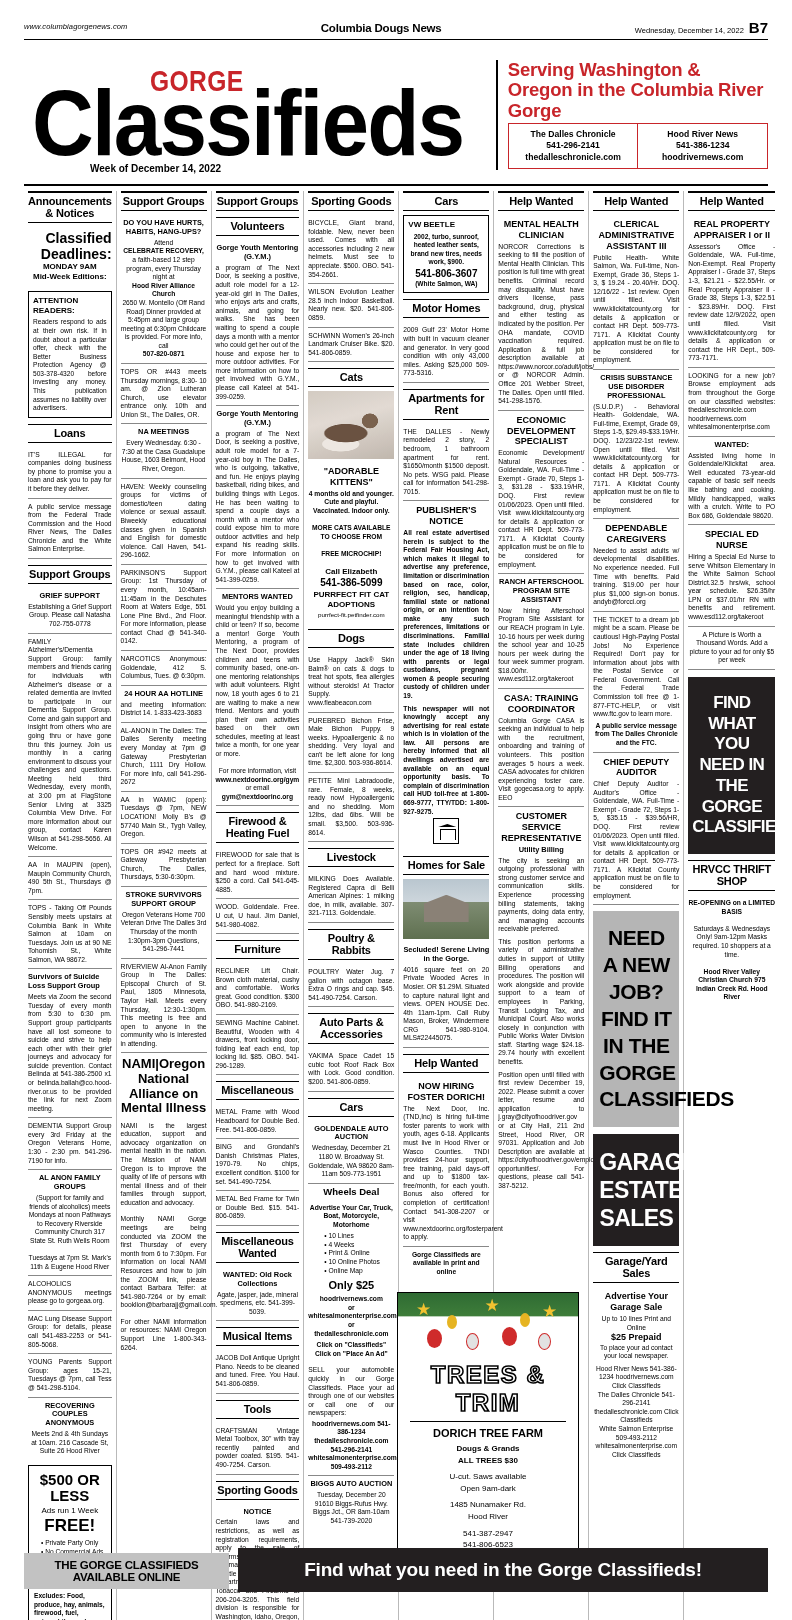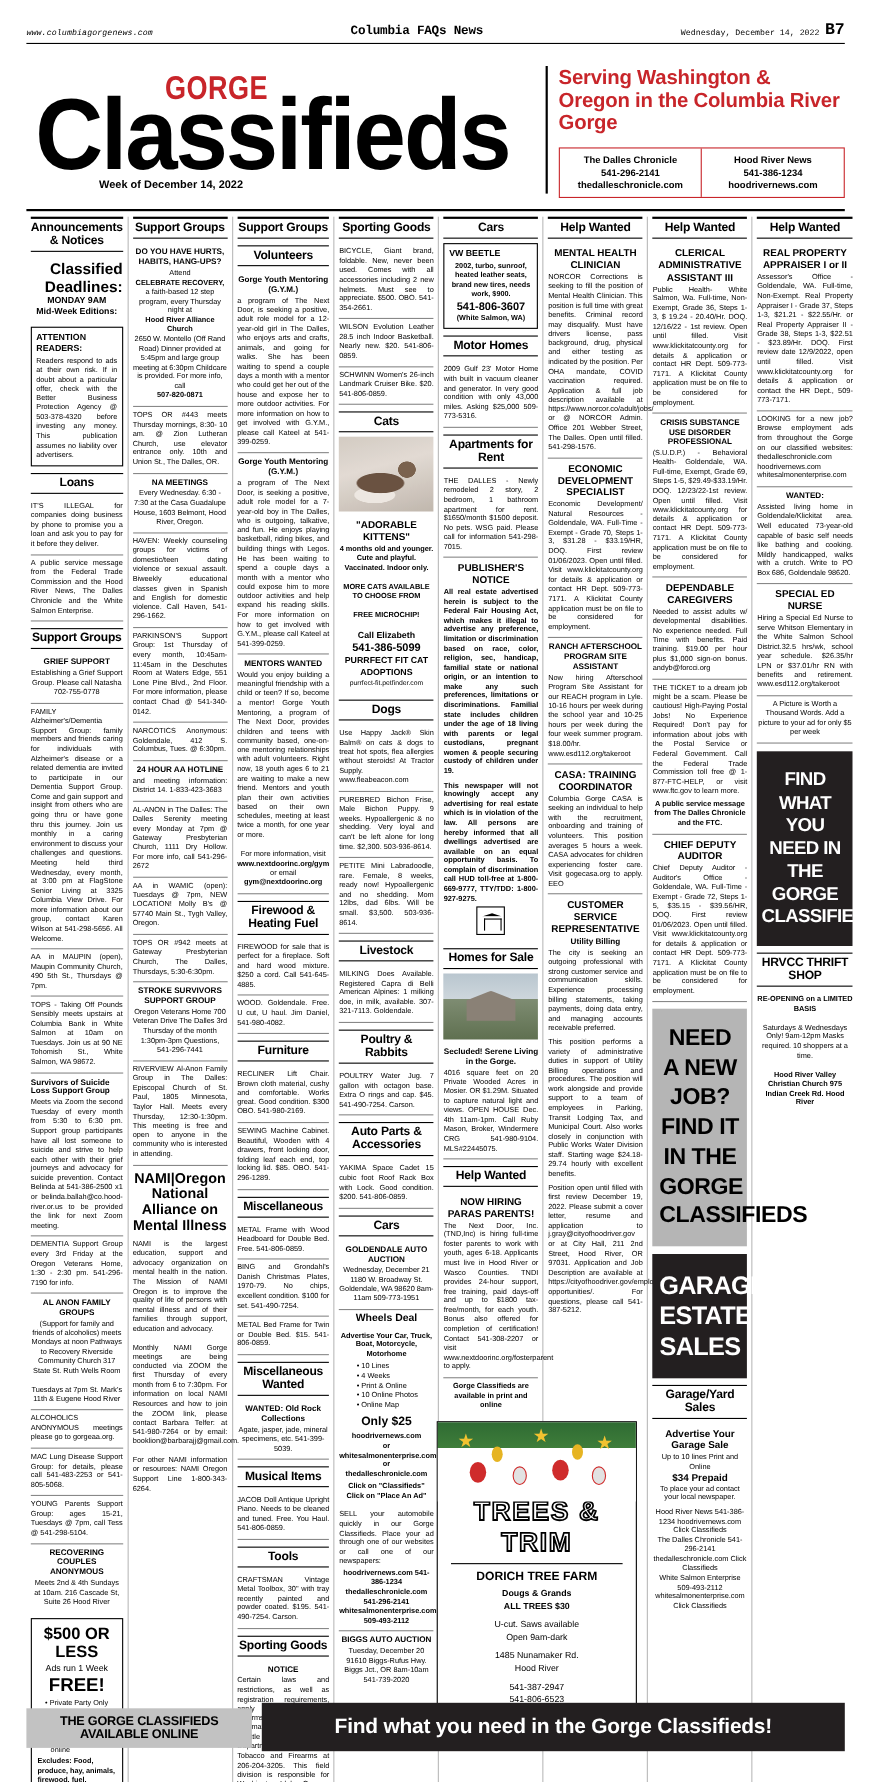--- a/index.html
+++ b/index.html
@@ -7,43 +7,43 @@
   body {
     width:792px; height:1620px;
     background:#ffffff;
     font-family:"Liberation Sans", sans-serif;
     color:#000;
     -webkit-font-smoothing:antialiased;
   }
   .page { position:relative; width:792px; height:1620px; padding:0 24px; }
 
   
-  .runhead { display:flex; align-items:flex-end; justify-content:space-between;
-             padding:22px 0 4px 0; border-bottom:1.5px solid #000;font-family:Liberation Mono, monospace; }
+  .runhead { display:flex; align-items:flex-start; justify-content:space-between;
+             padding:22px 0 4px 0; border-bottom:1.5px solid #000; }
   .runhead .url { font-size:7.5px; font-style:italic; letter-spacing:.1px; }
   .runhead .paper { font-size:11.5px; font-weight:bold; letter-spacing:-.2px; }
   .runhead .right { font-size:7.5px; display:flex; align-items:flex-end; gap:5px; }
   .runhead .pageno { font-size:15px; font-weight:bold; line-height:.85; }
 
   
   .masthead { display:flex; margin-top:16px; border:none; align-items:stretch; }
   .mast-left { flex:0 0 448px; position:relative; padding-left:8px; }
   .gorge-word { position:absolute; left:126px; top:8px; color:#c8252a;
                 font-family:"Liberation Sans", sans-serif; font-weight:bold;
                 font-size:30px; letter-spacing:.5px;
                 transform:scaleX(.82); transform-origin:left center; }
   .classifieds-word { font-weight:bold; font-size:92px; line-height:.95;
                       letter-spacing:-2px; margin-top:24px;
                       transform:scaleX(.93); transform-origin:left center; }
   .weekof { font-size:10px; font-weight:bold; margin-top:-4px; padding-left:58px; }
   .mast-rule { width:2px; background:#000; margin:4px 10px 4px 0; }
   .mast-right { flex:1; padding-top:4px; }
   .serving { color:#c8252a; font-weight:bold; font-size:18.5px; line-height:1.12;
              letter-spacing:-.2px; }
-  .papers-box { margin-top:12px; border:1.2px solid #c8252a; display:flex;
+  .papers-box { margin-top:1px; border:1.2px solid #c8252a; display:flex;
                 font-size:8.6px; font-weight:bold; text-align:center; }
   .papers-box > div { flex:1; padding:5px 4px; line-height:1.32; }
   .papers-box > div:first-child { border-right:1.2px solid #c8252a; }
 
   .mast-bottom-rule { border-bottom:2.5px solid #000; margin-top:10px; }
 
   
   .cols { display:flex; gap:0; margin-top:5px; }
   .col { width:95px; padding:0 4px; border-right:.8px solid #b9b9b9; }
   .col:last-child { border-right:none; }
@@ -143,21 +143,21 @@
   .trees-ad .li.b { font-weight:bold; }
   .tiny { font-size:6.2px; }
 </style>
 </head>
 <body>
 
 <div class="page">
 
   <div class="runhead">
     <div class="url">www.columbiagorgenews.com</div>
-    <div class="paper">Columbia FAQs News</div>
+    <div class="paper">Columbia Dougs News</div>
     <div class="right">
       <span>Wednesday, December 14, 2022</span>
       <span class="pageno">B7</span>
     </div>
   </div>
 
   <div class="masthead">
     <div class="mast-left">
       <div class="gorge-word">GORGE</div>
       <div class="classifieds-word">Classifieds</div>
@@ -434,21 +434,21 @@
 
       <div class="cat-head sub">Homes for Sale</div>
       <div class="house-img"></div>
       <div class="ad">
         <span class="t">Secluded! Serene Living in the Gorge.</span>
         <span>4016 square feet on 20 Private Wooded Acres in Mosier. OR $1.29M. Situated to capture natural light and views. OPEN HOUSE Dec. 4th 11am-1pm. Call Ruby Mason, Broker, Windermere CRG 541-980-9104. MLS#22445075.</span>
       </div>
 
       <div class="cat-head sub">Help Wanted</div>
       <div class="ad">
-        <span class="t big">NOW HIRING PARAS PARENTS!</span>
+        <span class="t big">NOW HIRING FOSTER DORICH!</span>
         <span>The Next Door, Inc. (TND,Inc) is hiring full-time foster parents to work with youth, ages 6-18. Applicants must live in Hood River or Wasco Counties. TNDI provides 24-hour support, free training, paid days-off and up to $1800 tax-free/month, for each youth. Bonus also offered for completion of certification! Contact 541-308-2207 or visit www.nextdoorinc.org/fosterparent to apply.</span>
       </div>
       <div class="ad center nb" style="font-weight:bold">Gorge Classifieds are available in print and online</div>
     </div>
 
     <div class="col">
       <div class="cat-head">Help Wanted</div>
       <div class="ad">
         <span class="t big">MENTAL HEALTH CLINICIAN</span>
         <span>NORCOR Corrections is seeking to fill the position of Mental Health Clinician. This position is full time with great benefits. Criminal record may disqualify. Must have drivers license, pass background, drug, physical and either testing as indicated by the position. Per OHA mandate, COVID vaccination required. Application &amp; full job description available at https://www.norcor.co/adult/jobs/ or @ NORCOR Admin. Office 201 Webber Street, The Dalles. Open until filled. 541-298-1576.</span>
@@ -502,21 +502,21 @@
       </div>
 
       <div class="blackbanner">
         <div class="line">GARAGE/YARD ESTATE SALES</div>
       </div>
 
       <div class="cat-head sub">Garage/Yard Sales</div>
       <div class="ad center nb">
         <span class="t big">Advertise Your Garage Sale</span>
         <span>Up to 10 lines Print and Online</span><br>
-        <b style="font-size:9px">$34 Prepaid</b><br>
+        <b style="font-size:9px">$25 Prepaid</b><br>
         <span>To place your ad contact your local newspaper.</span>
         <div style="white-space:pre-line;margin-top:4px">Hood River News 541-386-1234 hoodrivernews.com Click Classifieds
 The Dalles Chronicle 541-296-2141 thedalleschronicle.com Click Classifieds
 White Salmon Enterprise 509-493-2112 whitesalmonenterprise.com Click Classifieds</div>
       </div>
     </div>
 
     <div class="col">
       <div class="cat-head">Help Wanted</div>
       <div class="ad">

